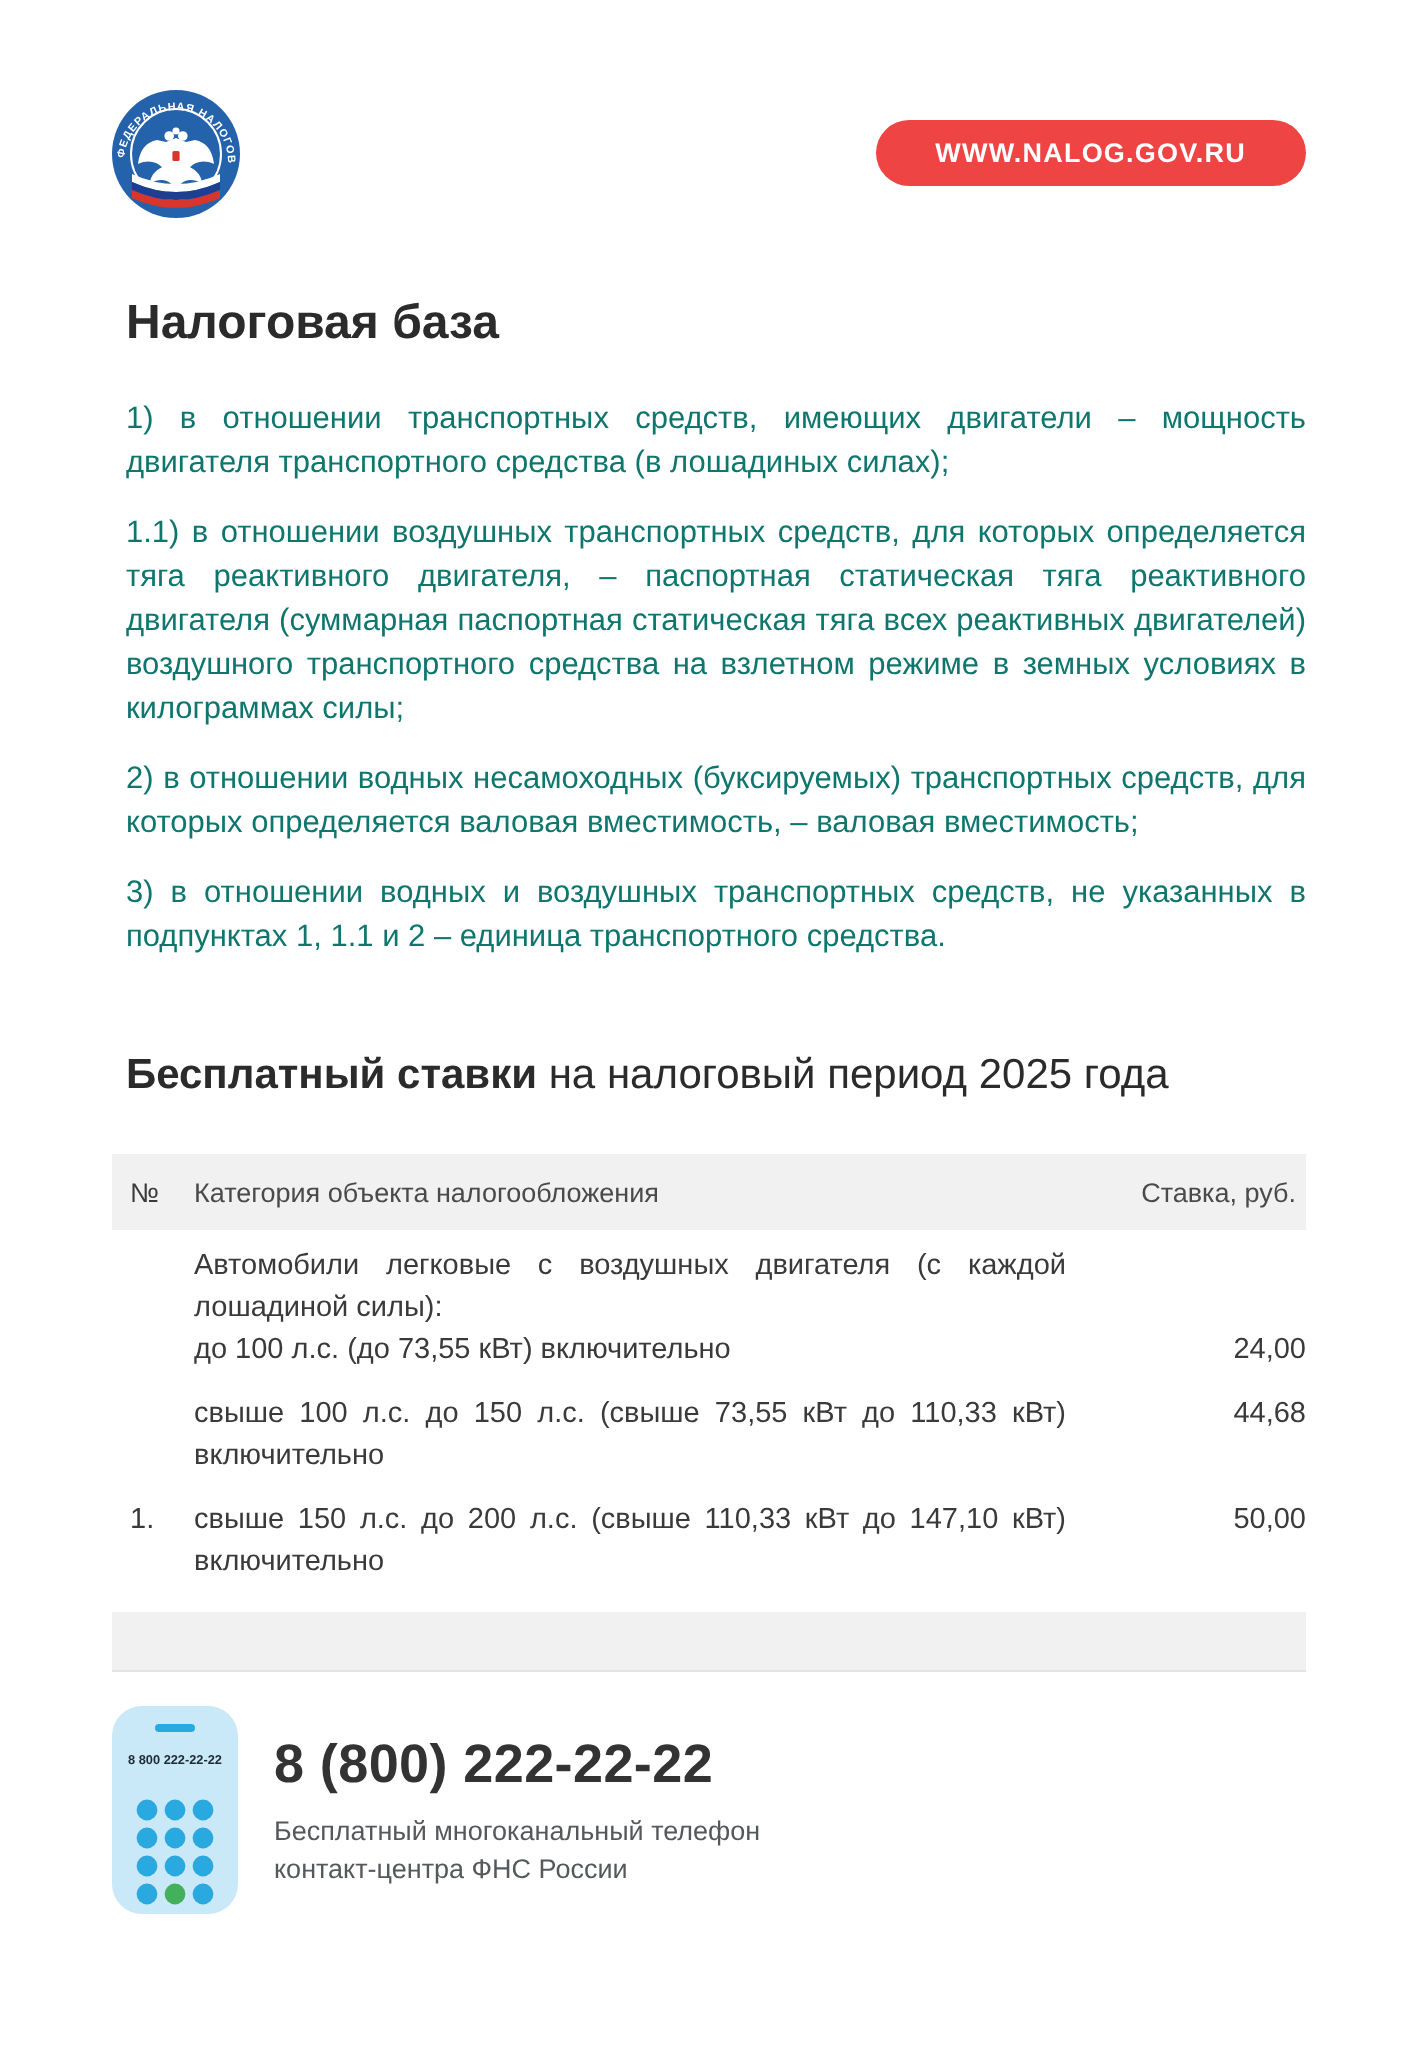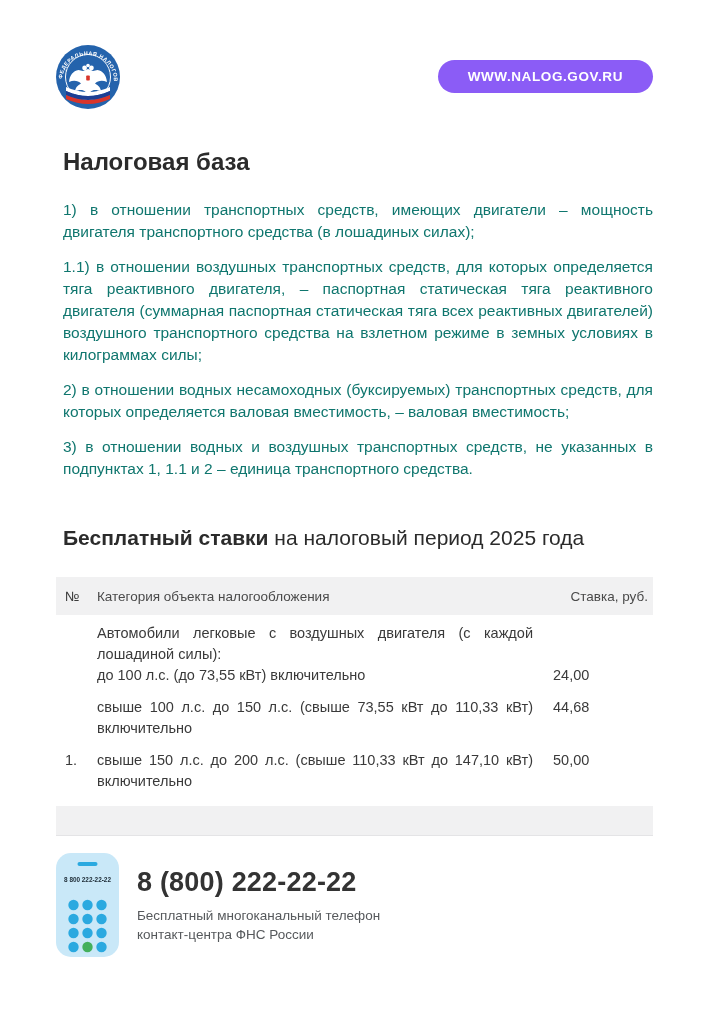--- a/index.html
+++ b/index.html
@@ -11,21 +11,21 @@
   .page { padding:45px 56px 0 56px; }
 
   
   .header { display:flex; align-items:flex-start; justify-content:space-between; }
   .brand { display:flex; align-items:center; gap:14px; }
   .brand-name {
     font-size:13.5px; font-weight:700; color:#58595b;
     line-height:17px; letter-spacing:.3px; text-transform:uppercase;
   }
   .site-btn {
-    margin-top:15px; background:#8b5cf6; color:#ffffff; border:none; cursor:pointer;
+    margin-top:15px; background:#ef4444; color:#ffffff; border:none; cursor:pointer;
     border-radius:17px; height:33px; padding:0 30px;
     font-family:"Liberation Sans", sans-serif;
     font-size:13.5px; font-weight:700; letter-spacing:.6px;
   }
 
   
   .content { padding:0 0 0 7px; }
   h1.doc-title { margin:39px 0 23px; font-size:24px; font-weight:700; color:#2b2b2b; }
   .para { font-size:15.5px; line-height:22px; text-align:justify; color:#0f766e; margin-bottom:13px; }
   h2.rates-title { margin:46px 0 0; font-size:21px; font-weight:400; color:#2b2b2b; }
@@ -34,21 +34,21 @@
   
   .rates-table { margin-top:27px; font-size:14.5px; }
   .trow { display:grid; grid-template-columns:41px 1fr 100px; }
   .thead {
     background:#f1f1f2; height:38px; align-items:center;
     font-size:13.5px; color:#4a4a4a;
   }
   .thead .c-num { padding-left:9px; }
   .c-cat { padding-right:20px; text-align:justify; line-height:21px; }
   .thead .c-cat { text-align:left; padding-right:0; }
-  .c-rate { text-align:left; line-height:21px; }
+  .c-rate { text-align:right; line-height:21px; }
   .thead .c-rate { text-align:right; padding-right:5px; }
   .tbody .trow { margin-top:11px; }
   .tbody .trow:first-child { margin-top:8px; }
   .c-num { padding-left:9px; line-height:21px; color:#3a3a3a; }
   .rate-bottom { align-self:end; }
   .table-bottom-band { background:#f1f1f2; height:30px; margin-top:14px; border-bottom:1px solid #e4e4e6; }
 
   
   .footer { display:flex; align-items:flex-start; gap:18px; margin-top:17px; padding-left:0; }
   .phone-block { padding-top:14px; }

